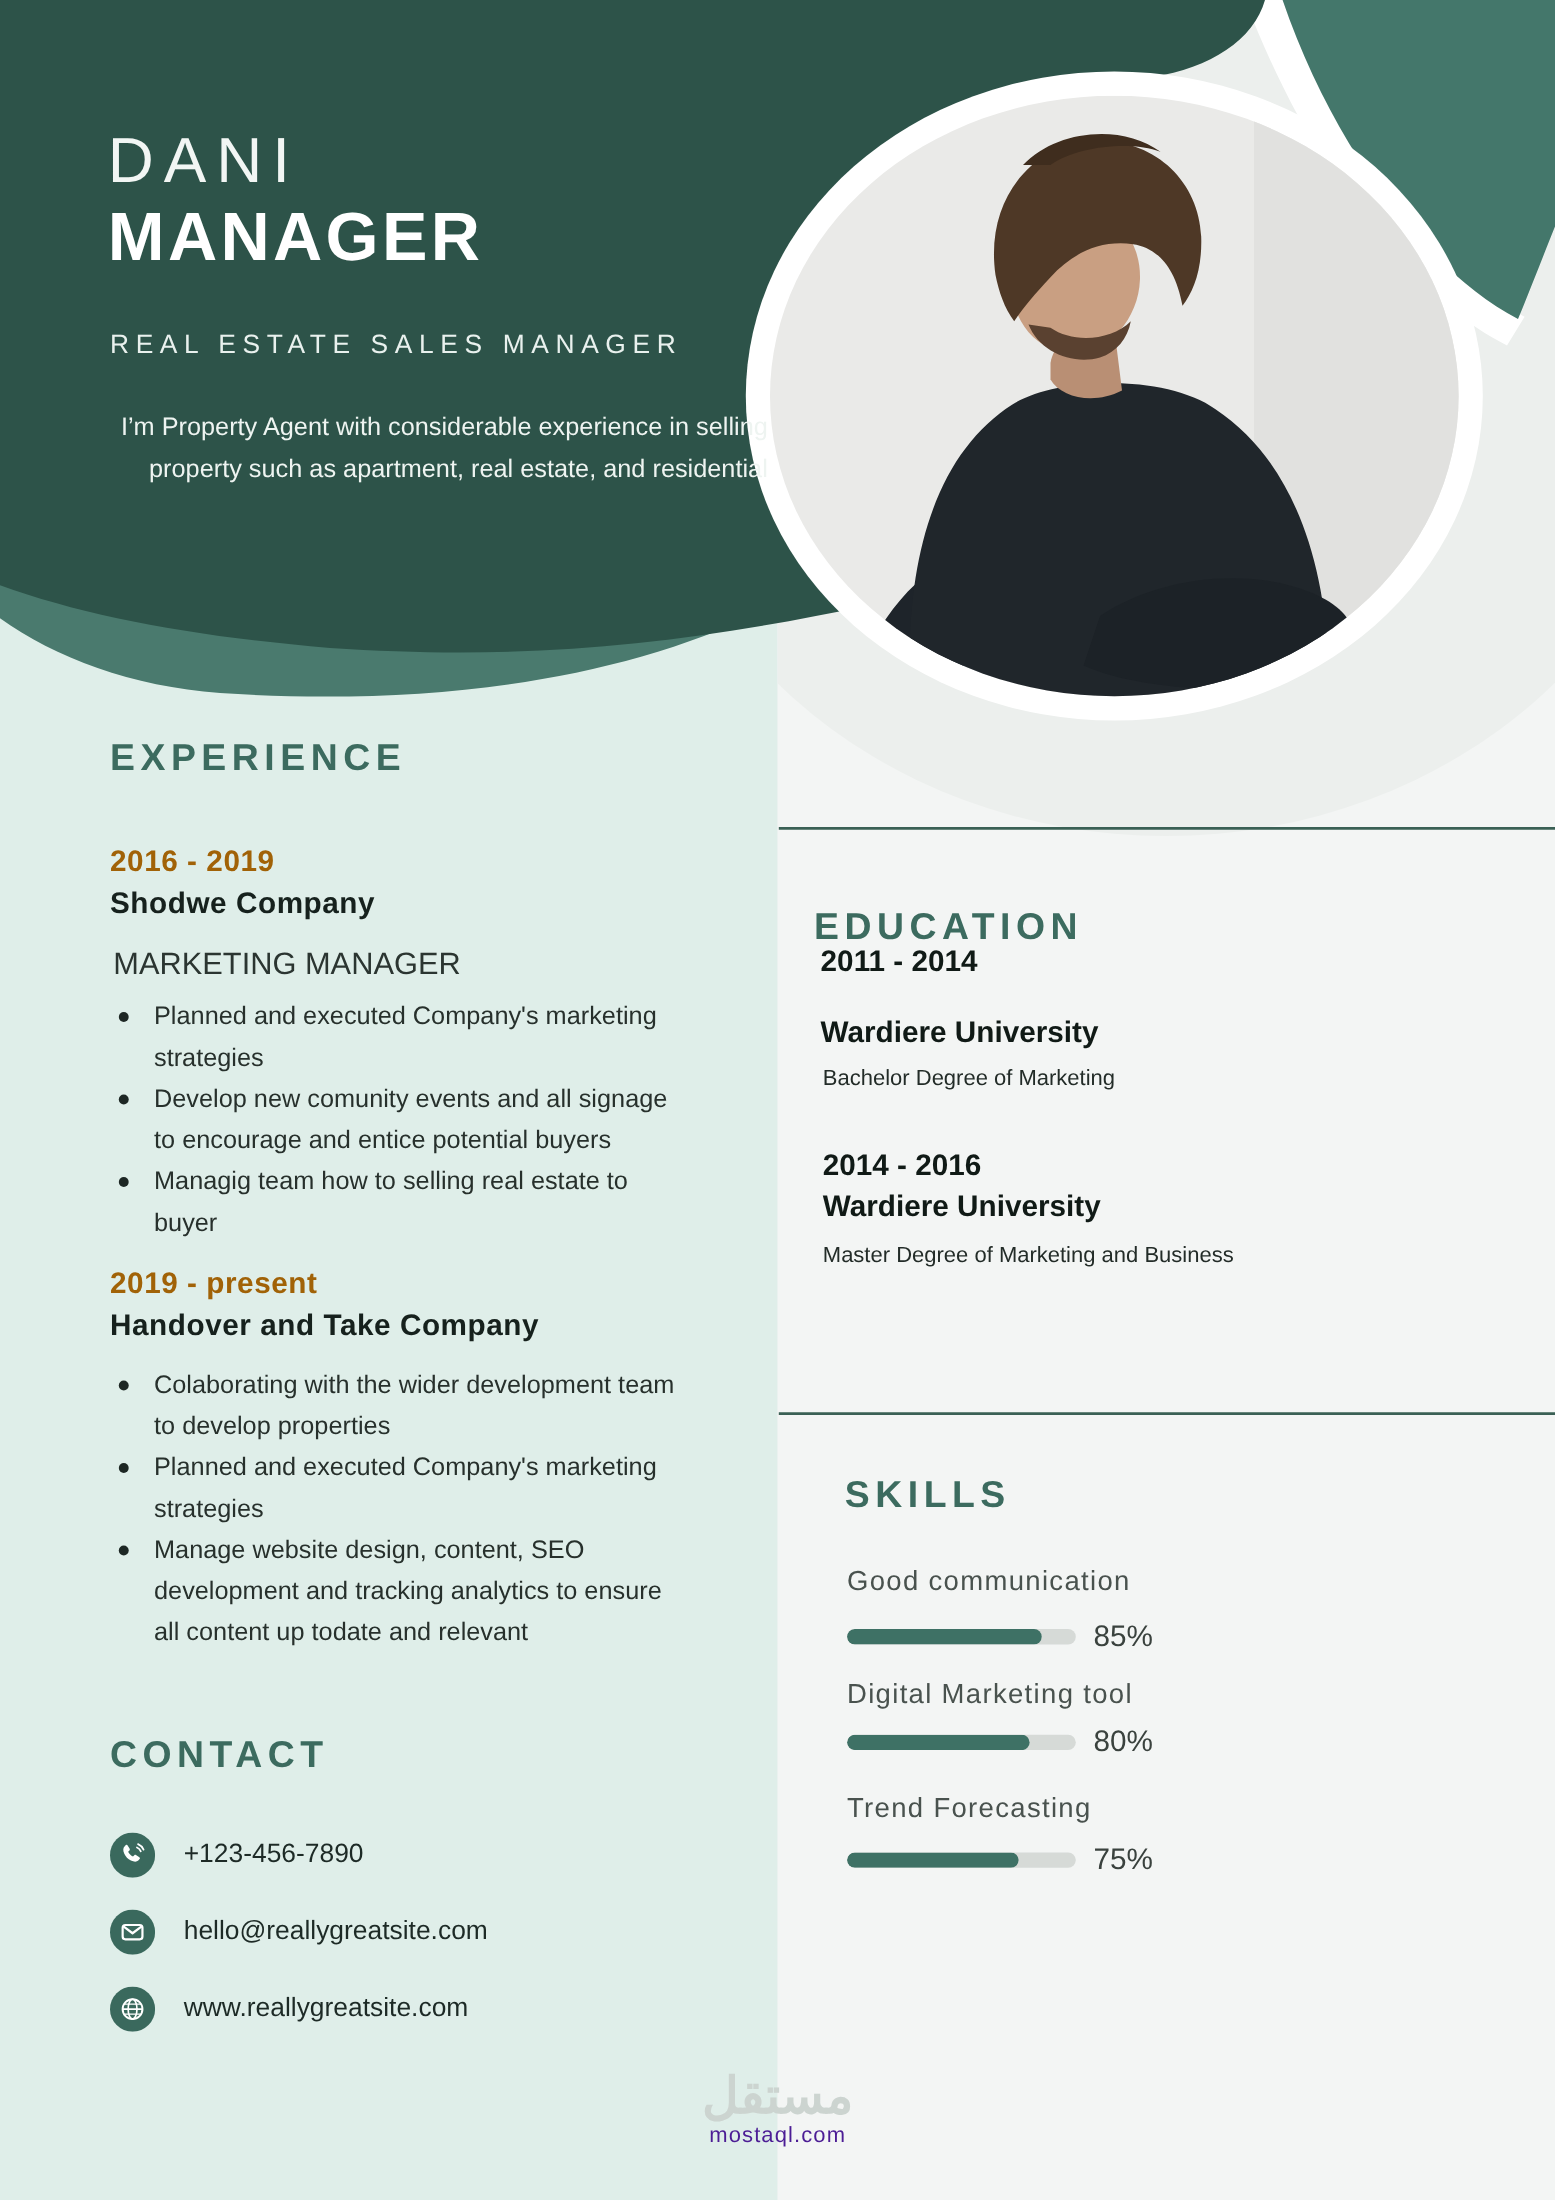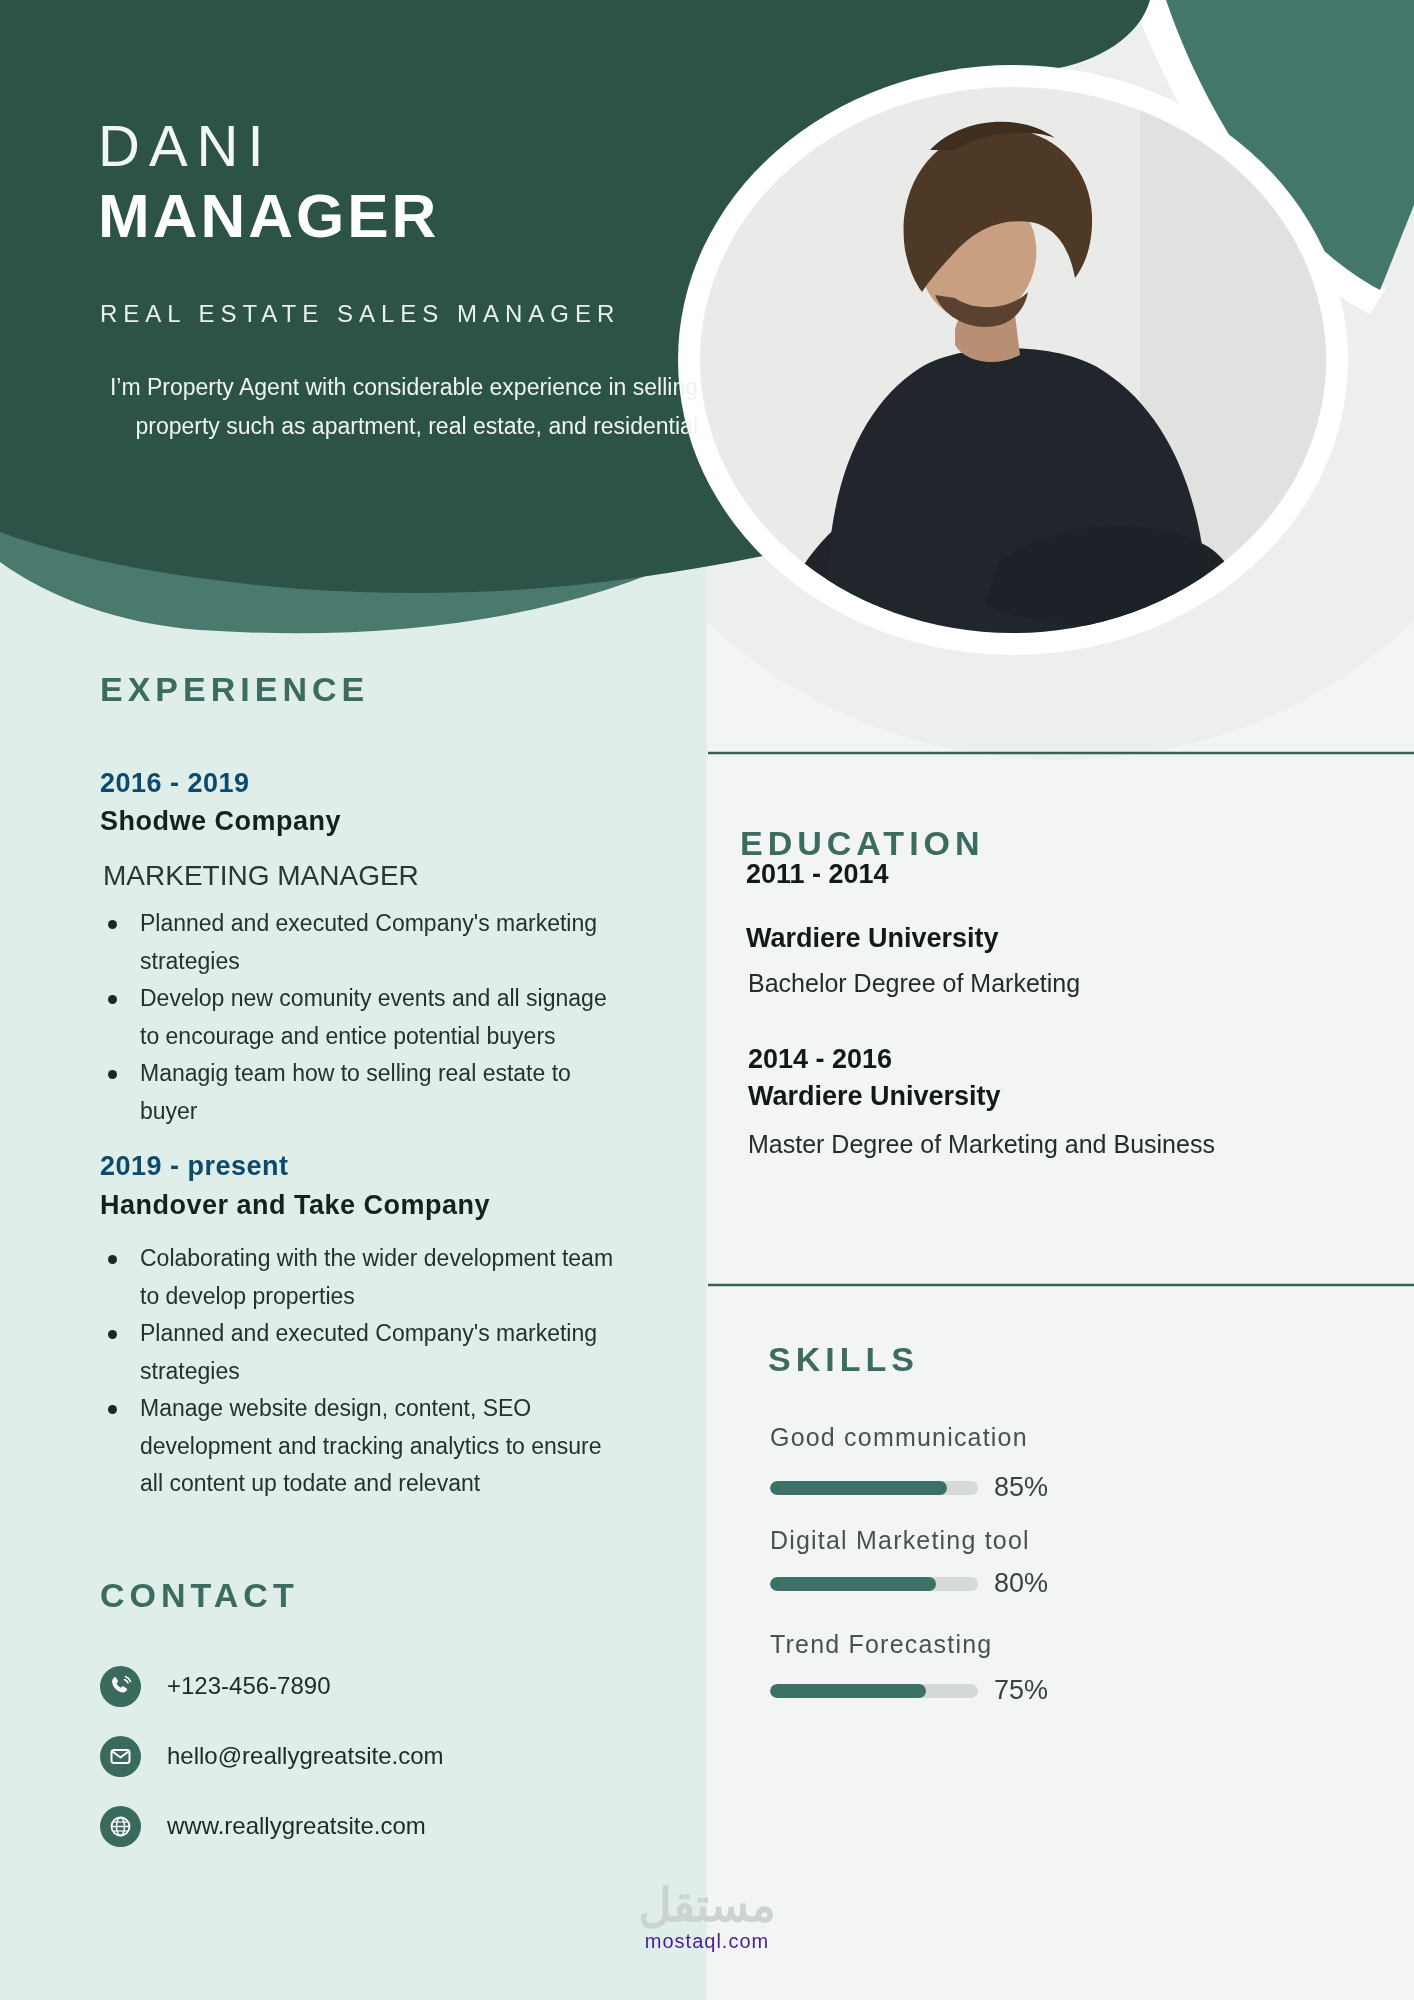--- a/index.html
+++ b/index.html
@@ -14,41 +14,41 @@
   
   .name-first{font-size:58px;font-weight:400;color:#f2f6f4;letter-spacing:9px;}
   .name-last{font-size:62px;font-weight:700;color:#ffffff;letter-spacing:3px;}
   .job-title{font-size:24px;font-weight:400;color:#e9f1ee;letter-spacing:6px;}
   .summary{font-size:23px;line-height:39px;color:#eef4f1;width:600px;text-align:right;}
 
   
   .section-h{font-size:34px;font-weight:700;letter-spacing:5px;color:#3c6b5f;}
 
   
-  .period{font-size:27px;font-weight:700;color:#0c4a6e;letter-spacing:0.5px;}
+  .period{font-size:27px;font-weight:700;color:#a16207;letter-spacing:0.5px;}
   .company{font-size:27px;font-weight:700;color:#16211d;letter-spacing:0.5px;}
   .role{font-size:28px;font-weight:400;color:#2b3531;}
   ul.bullets{list-style:none;margin:0;padding:0;width:525px;}
   ul.bullets li{
     position:relative;padding-left:40px;font-size:23px;line-height:37.5px;color:#27302c;
   }
   ul.bullets li::before{
     content:"";position:absolute;left:8px;top:15px;width:9px;height:9px;border-radius:50%;
     background:#1d2724;
   }
 
   
   .contact-row{display:flex;align-items:center;height:44px;}
   .contact-icon{width:41px;height:41px;flex:0 0 41px;margin-right:26px;}
   .contact-text{font-size:24px;color:#1d2a26;}
 
   
   .edu-period{font-size:27px;font-weight:700;color:#101a16;}
   .edu-school{font-size:27px;font-weight:700;color:#101a16;}
-  .edu-degree{font-size:25px;font-weight:400;color:#232c28;}
+  .edu-degree{font-size:20px;font-weight:400;color:#232c28;}
 
   
   .skill-label{font-size:25px;color:#49524e;letter-spacing:1.2px;}
   .skill-bar{position:absolute;width:208px;height:14px;border-radius:8px;background:#d6dad7;overflow:hidden;}
   .skill-fill{height:100%;border-radius:8px;background:#3e7165;}
   .skill-pct{font-size:27px;color:#3a423e;font-weight:400;}
 
   
   .wm{left:0;width:1414px;text-align:center;color:#ccd4d0;}
   .wm-ar{font-size:46px;font-weight:700;letter-spacing:1px;}

